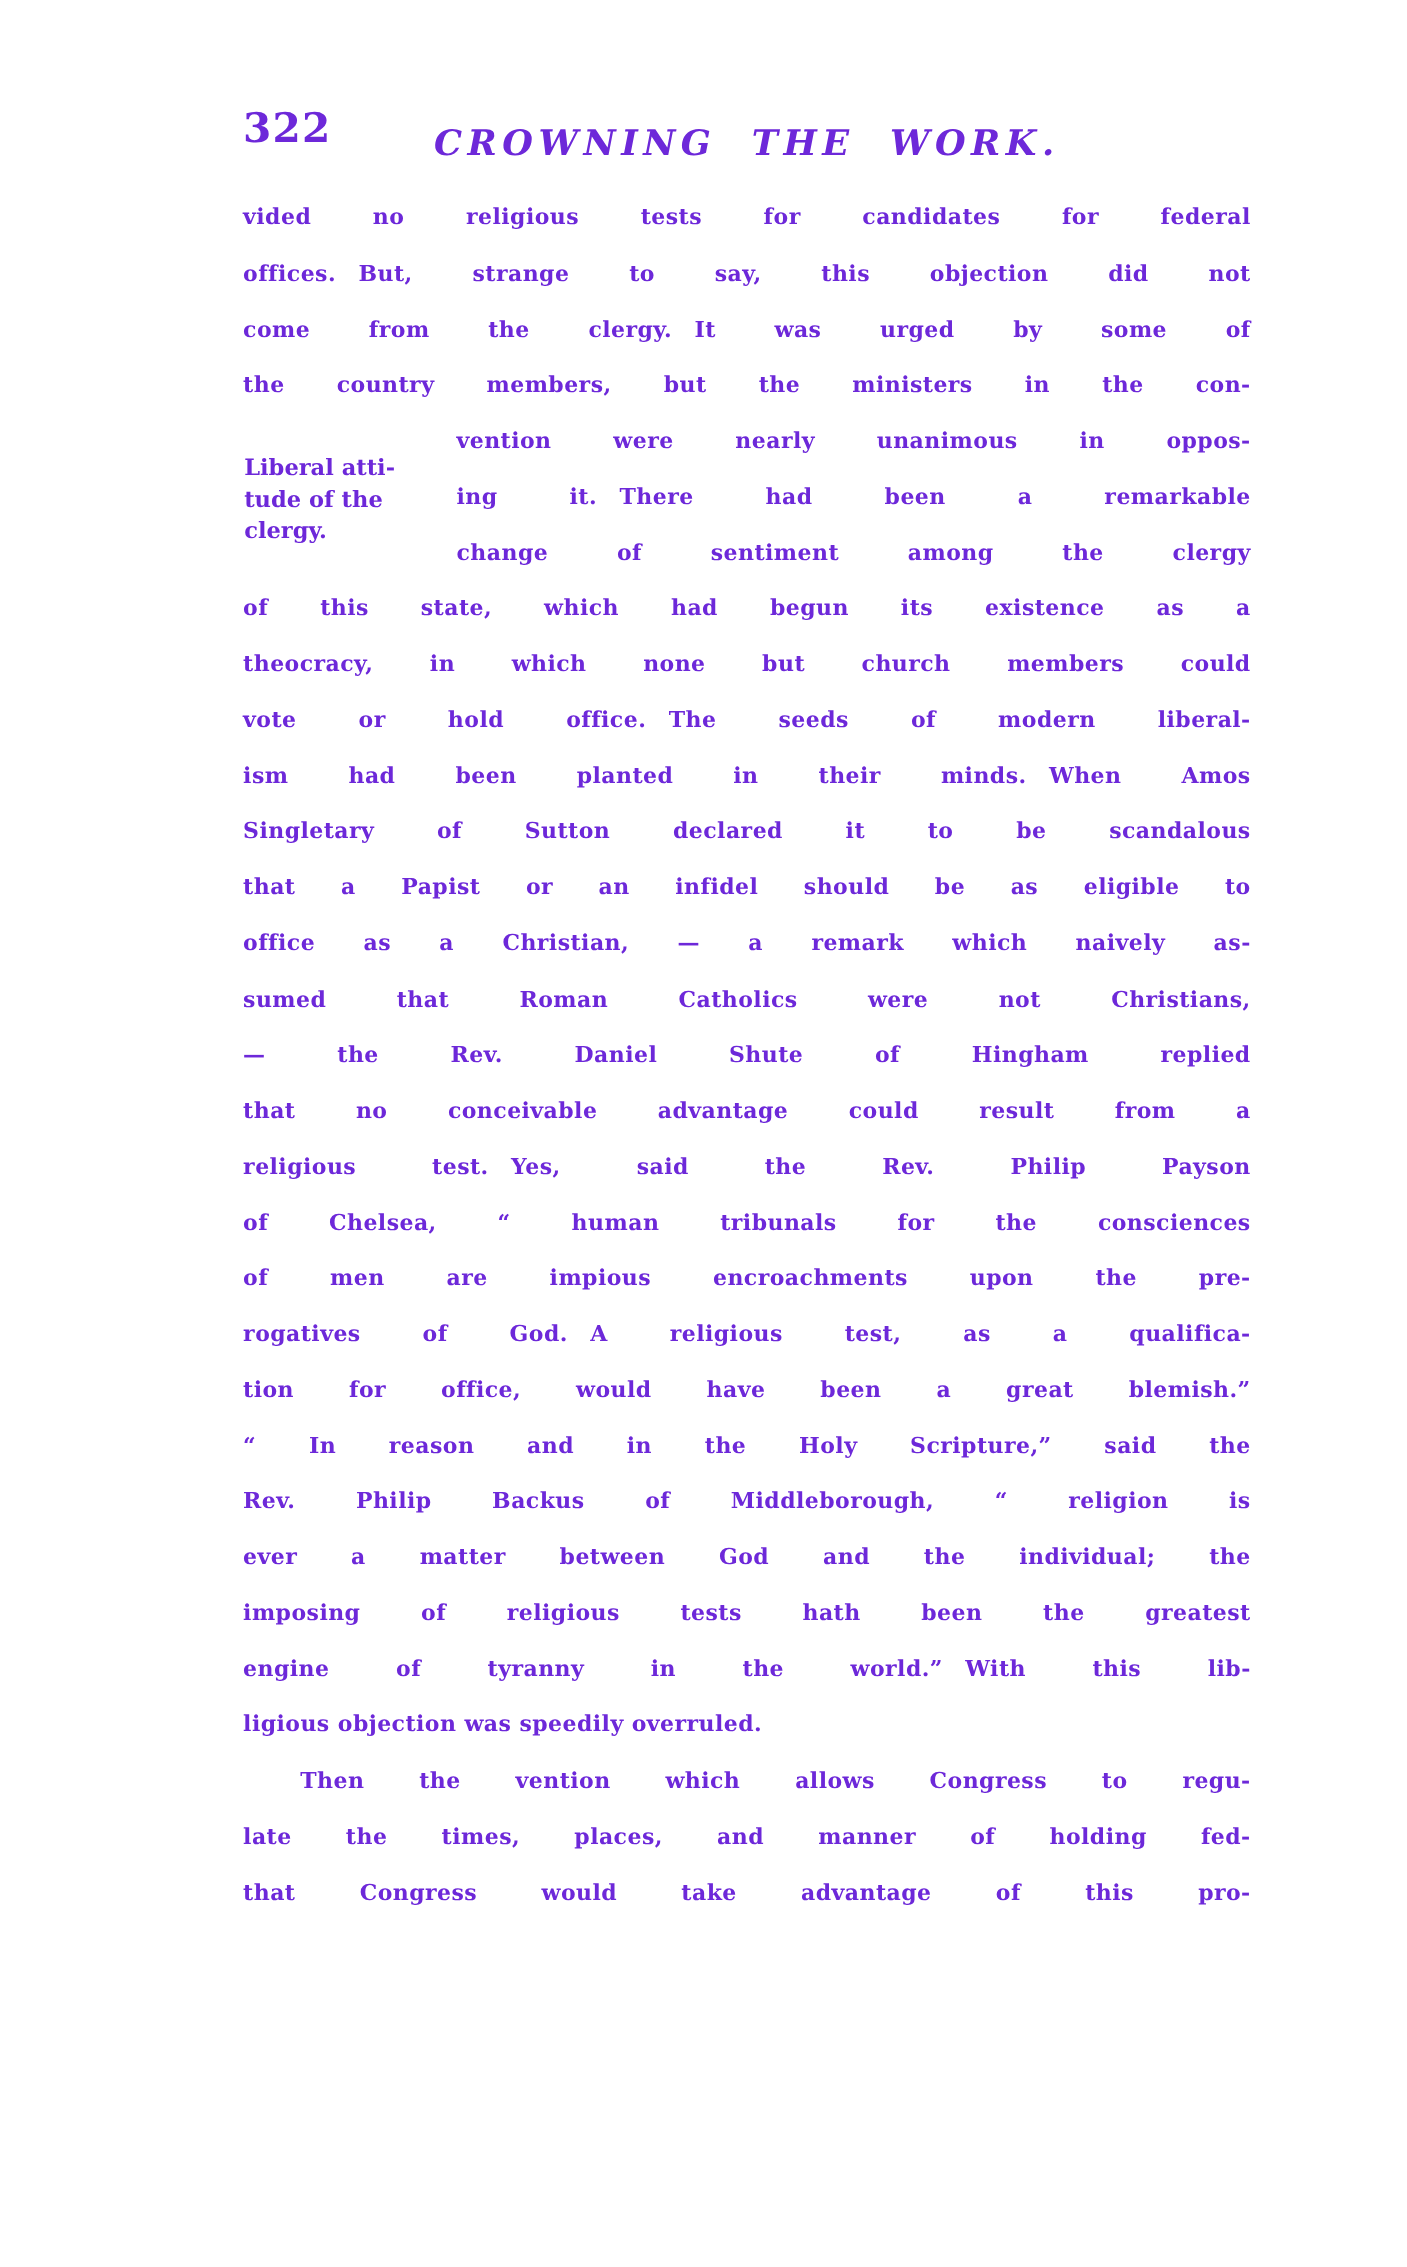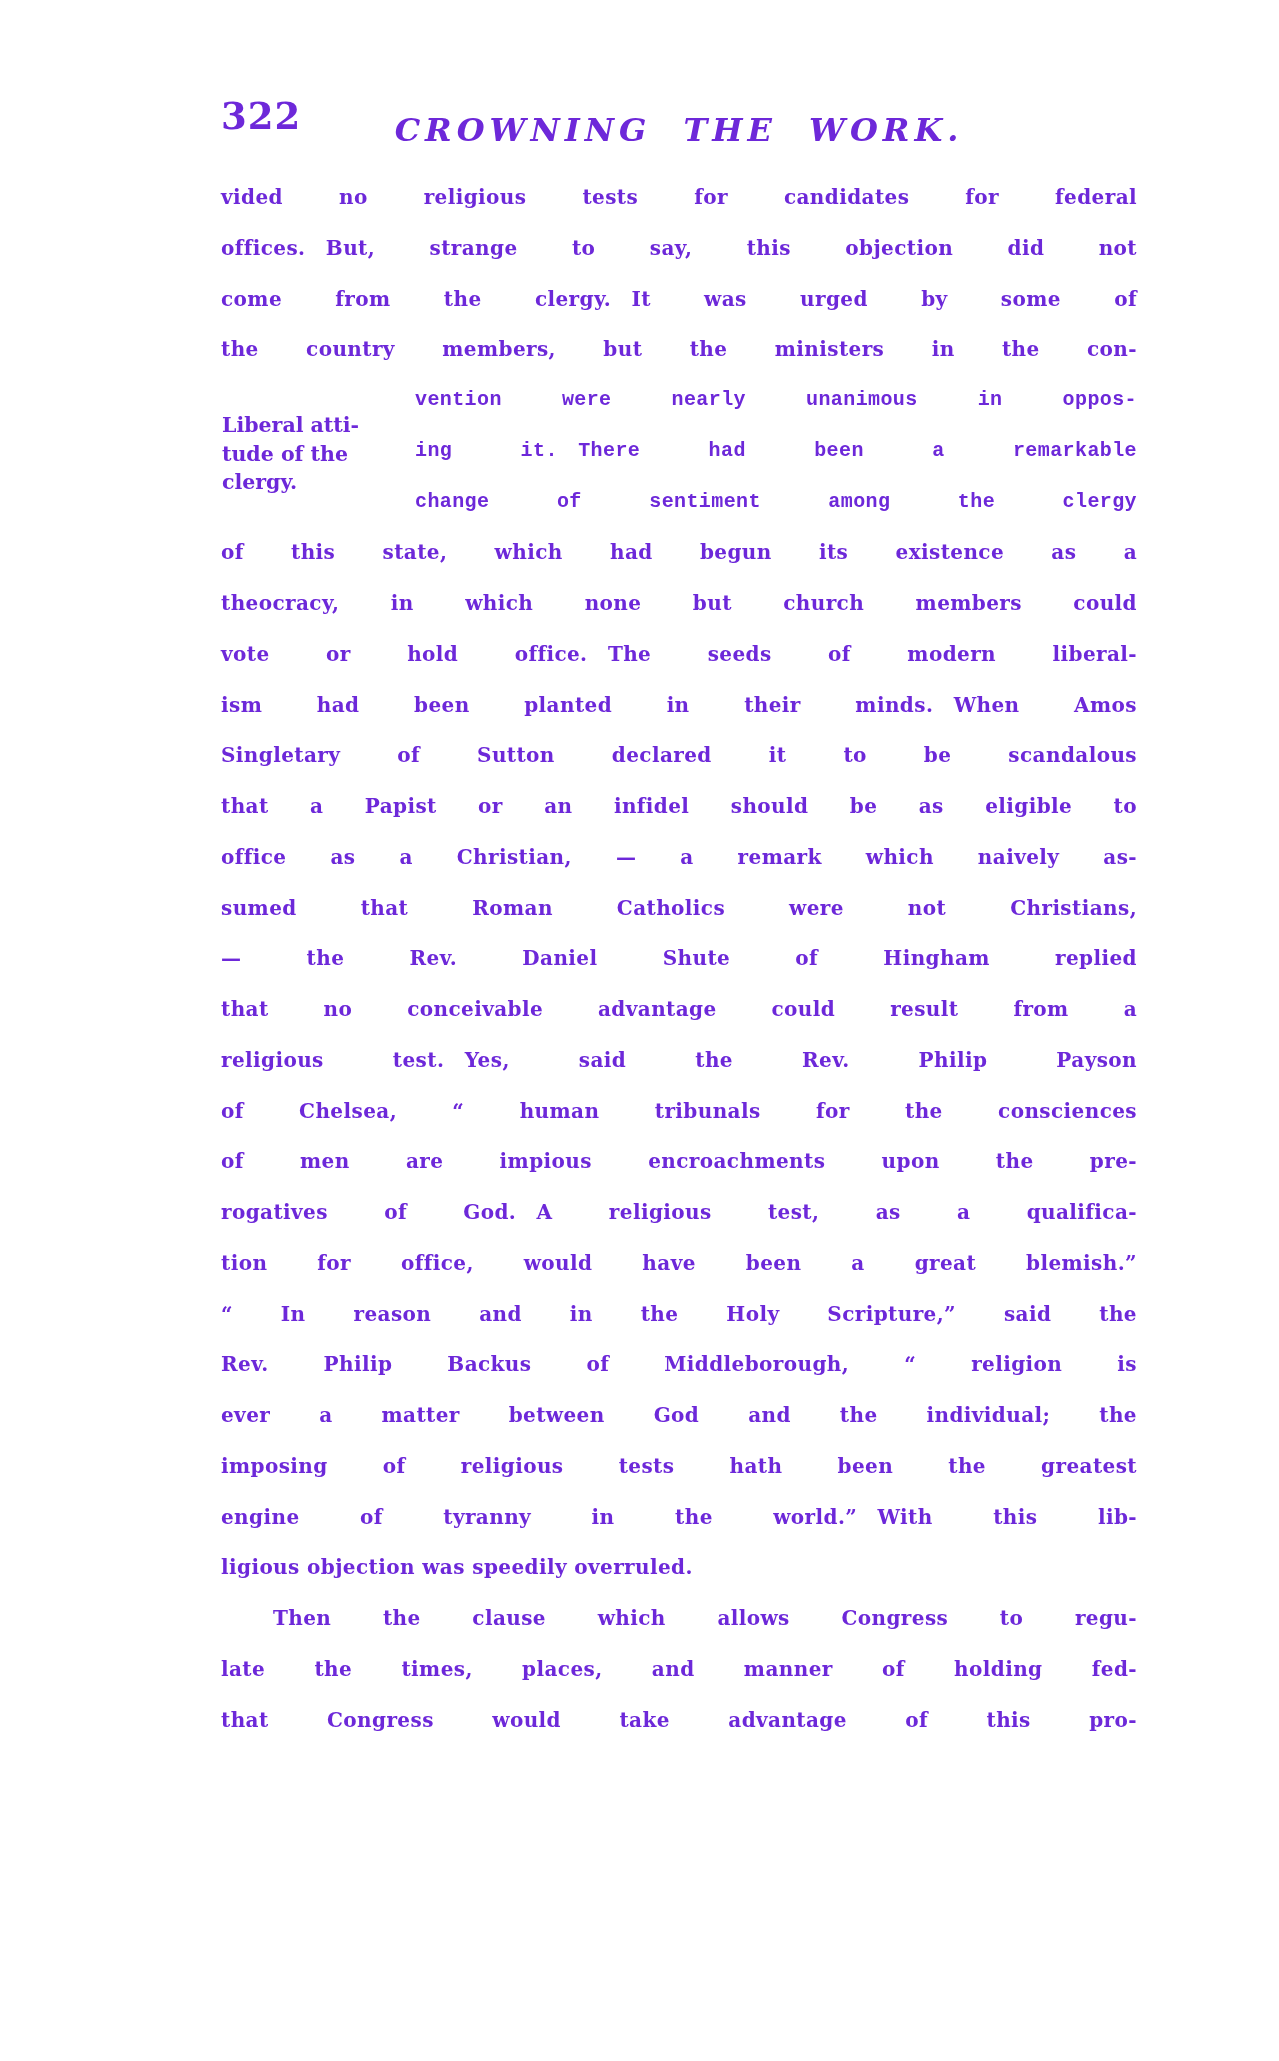--- a/index.html
+++ b/index.html
@@ -58,21 +58,20 @@
     font-size: 20px;
     font-weight: bold;
     letter-spacing: 0.4px;
     text-align: justify;
     text-align-last: justify;
     white-space: nowrap;
     overflow: visible;
   }
   .line.indent {
     padding-left: 194px;
-    font-family: Liberation Mono, monospace;
   }
   .line.para-start {
     padding-left: 52px;
   }
   .line.end {
     text-align: left;
     text-align-last: left;
   }
   .sidenote {
     position: absolute;
@@ -125,17 +124,17 @@
       <div class="line">of Chelsea, “ human tribunals for the consciences</div>
       <div class="line">of men are impious encroachments upon the pre-</div>
       <div class="line">rogatives of God. A religious test, as a qualifica-</div>
       <div class="line">tion for office, would have been a great blemish.”</div>
       <div class="line">“ In reason and in the Holy Scripture,” said the</div>
       <div class="line">Rev. Philip Backus of Middleborough, “ religion is</div>
       <div class="line">ever a matter between God and the individual; the</div>
       <div class="line">imposing of religious tests hath been the greatest</div>
       <div class="line">engine of tyranny in the world.” With this lib-</div>
       <div class="line end">ligious objection was speedily overruled.</div>
-      <div class="line para-start">Then the clause which allows Congress to regu-</div>
+      <div class="line para-start">Then the vention which allows Congress to regu-</div>
       <div class="line">late the times, places, and manner of holding fed-</div>
       <div class="line">that Congress would take advantage of this pro-</div>
     </div>
 </div>
 
 </body></html>

